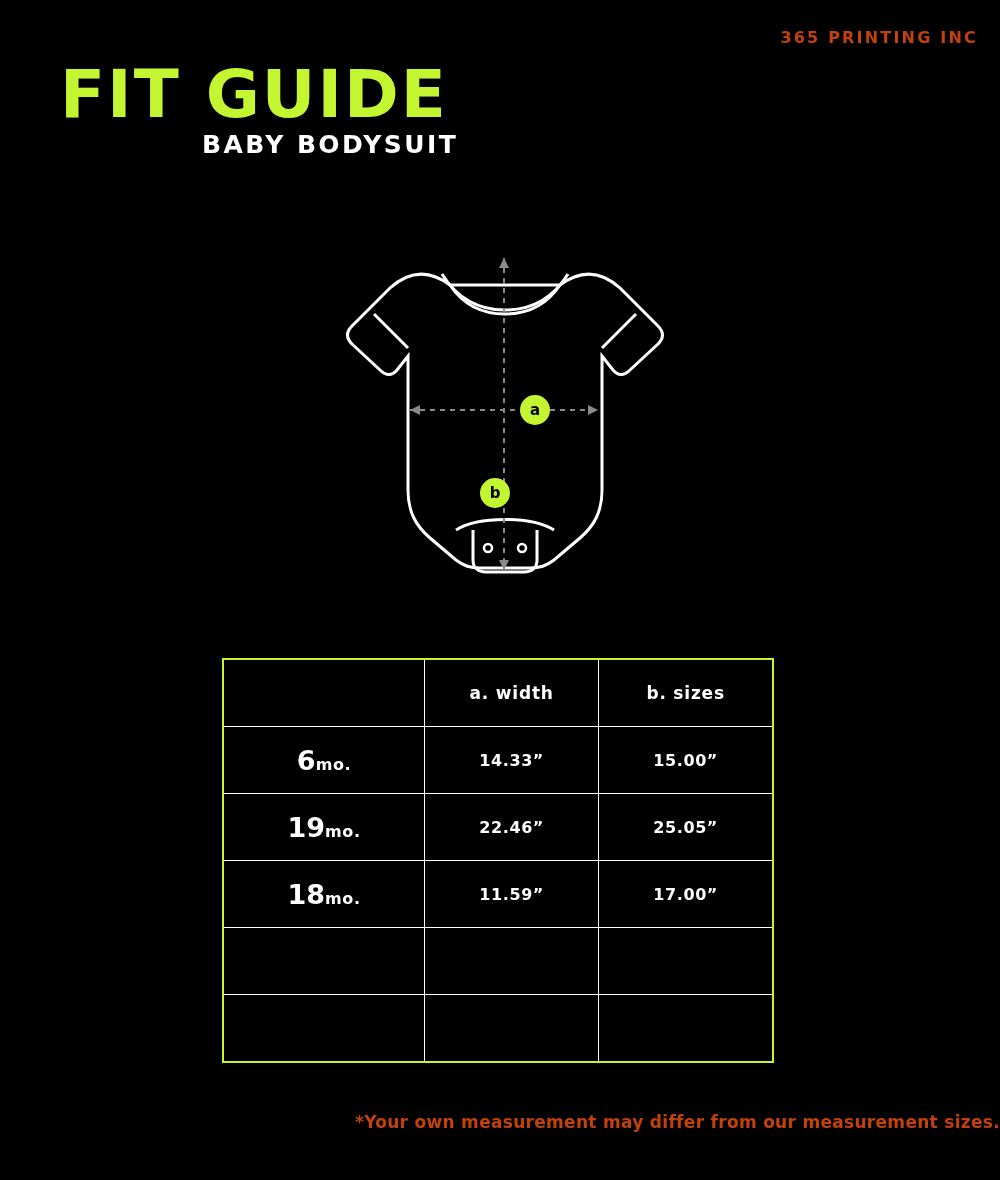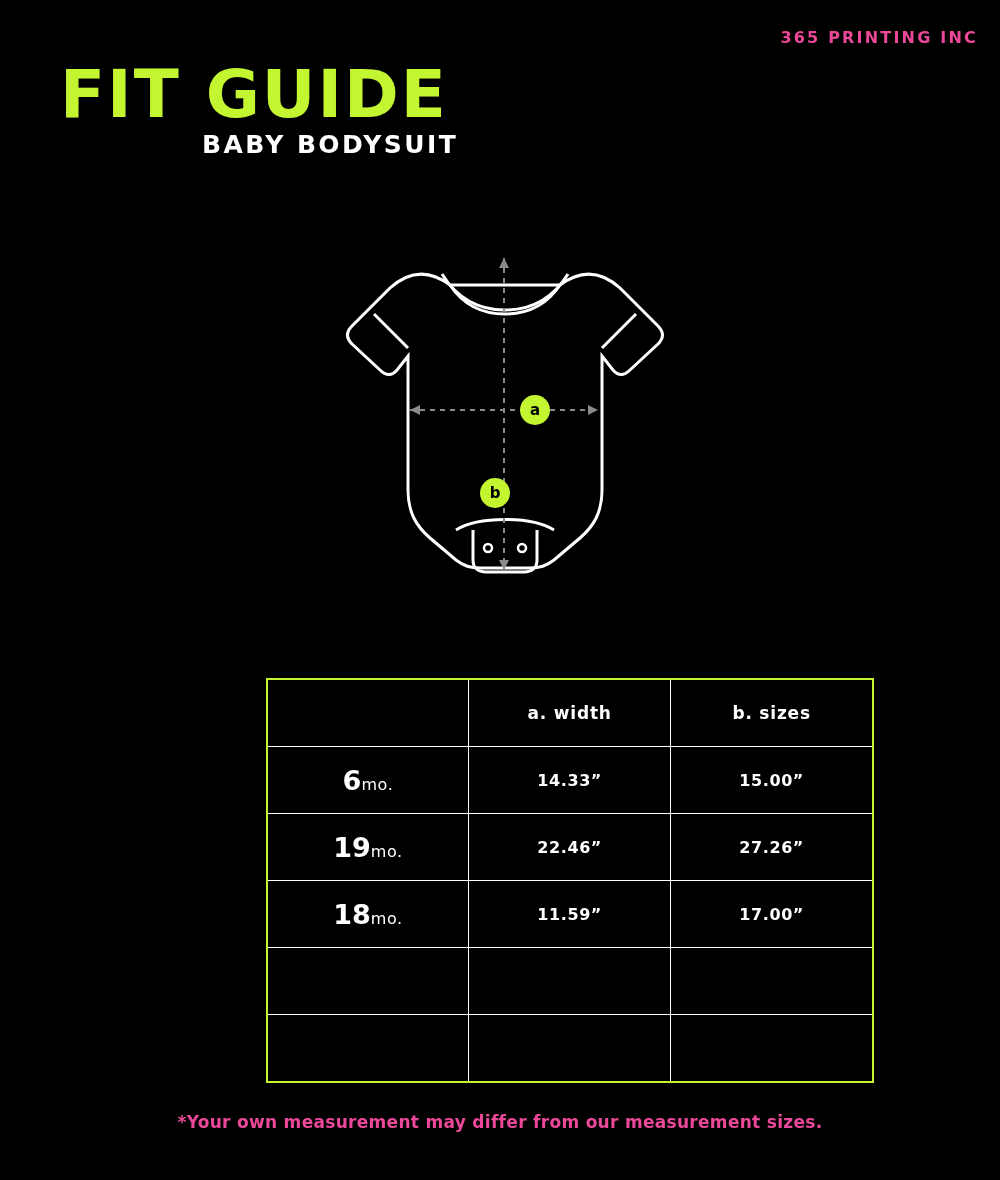--- a/index.html
+++ b/index.html
@@ -17,21 +17,21 @@
   }
 
   .brand {
     position: absolute;
     top: 28px;
     right: 22px;
     font-family: "DejaVu Sans", sans-serif;
     font-weight: bold;
     font-size: 16px;
     letter-spacing: 2.2px;
-    color: #ec4899;
+    color: #c2410c;
   }
 
   .title-block {
     position: absolute;
     left: 60px;
     top: 62px;
   }
   .title {
     font-family: "DejaVu Sans", sans-serif;
     font-weight: bold;
@@ -72,23 +72,22 @@
     align-items: center;
     justify-content: center;
   }
   #marker-a { left: 190px; top: 165px; }
   #marker-b { left: 150px; top: 248px; }
 
   
   .table-wrap {
     position: absolute;
     left: 222px;
-    top: 678px;
-    width: 608px;
-    margin-left: 44px;
+    top: 658px;
+    width: 552px;
   }
   table.size-table {
     border-collapse: collapse;
     width: 100%;
     table-layout: fixed;
   }
   table.size-table td, table.size-table th {
     border: 1px solid #ffffff;
     height: 66px;
     text-align: center;
@@ -113,39 +112,39 @@
   table.size-table td:last-child {
     border-right: 2px solid #c4f531;
   }
   .size-num {
     font-size: 27px;
     font-weight: bold;
     letter-spacing: 0;
   }
   .size-unit {
     font-size: 16px;
-    font-weight: normal;
+    font-weight: bold;
   }
   .hdr {
     font-size: 17px;
     font-weight: bold;
     letter-spacing: 0.8px;
   }
 
   .footnote {
     position: absolute;
     top: 1112px;
     left: 0;
     width: 1000px;
-    text-align: center;
+    text-align: right;
     font-family: "DejaVu Sans", sans-serif;
     font-weight: bold;
     font-size: 17px;
     letter-spacing: 0.3px;
-    color: #ec4899;
+    color: #c2410c;
   }
 </style>
 </head>
 <body>
 
 <div class="brand">365 PRINTING INC</div>
 
 <div class="title-block">
   <div class="title">FIT GUIDE</div>
   <div class="subtitle">BABY BODYSUIT</div>
@@ -187,21 +186,21 @@
         <td><span class="hdr">b. sizes</span></td>
       </tr>
       <tr>
         <td><span class="size-num">6</span><span class="size-unit">mo.</span></td>
         <td>14.33”</td>
         <td>15.00”</td>
       </tr>
       <tr>
         <td><span class="size-num">19</span><span class="size-unit">mo.</span></td>
         <td>22.46”</td>
-        <td>27.26”</td>
+        <td>25.05”</td>
       </tr>
       <tr>
         <td><span class="size-num">18</span><span class="size-unit">mo.</span></td>
         <td>11.59”</td>
         <td>17.00”</td>
       </tr>
       <tr>
         <td><span class="size-num"></span><span class="size-unit"></span></td>
         <td></td>
         <td></td>

